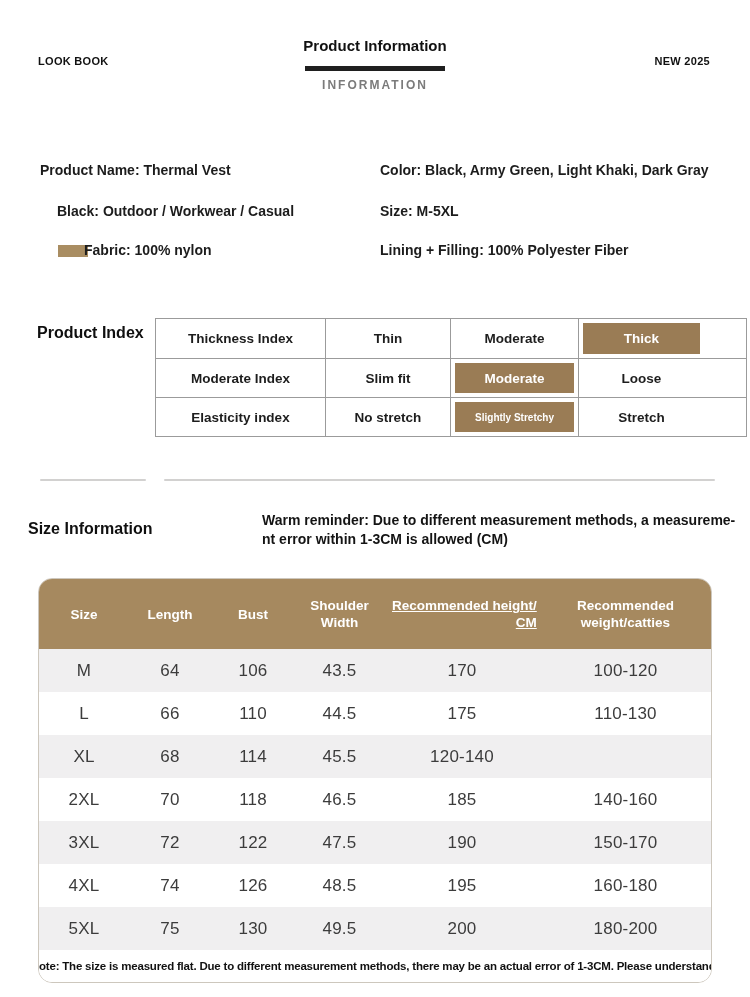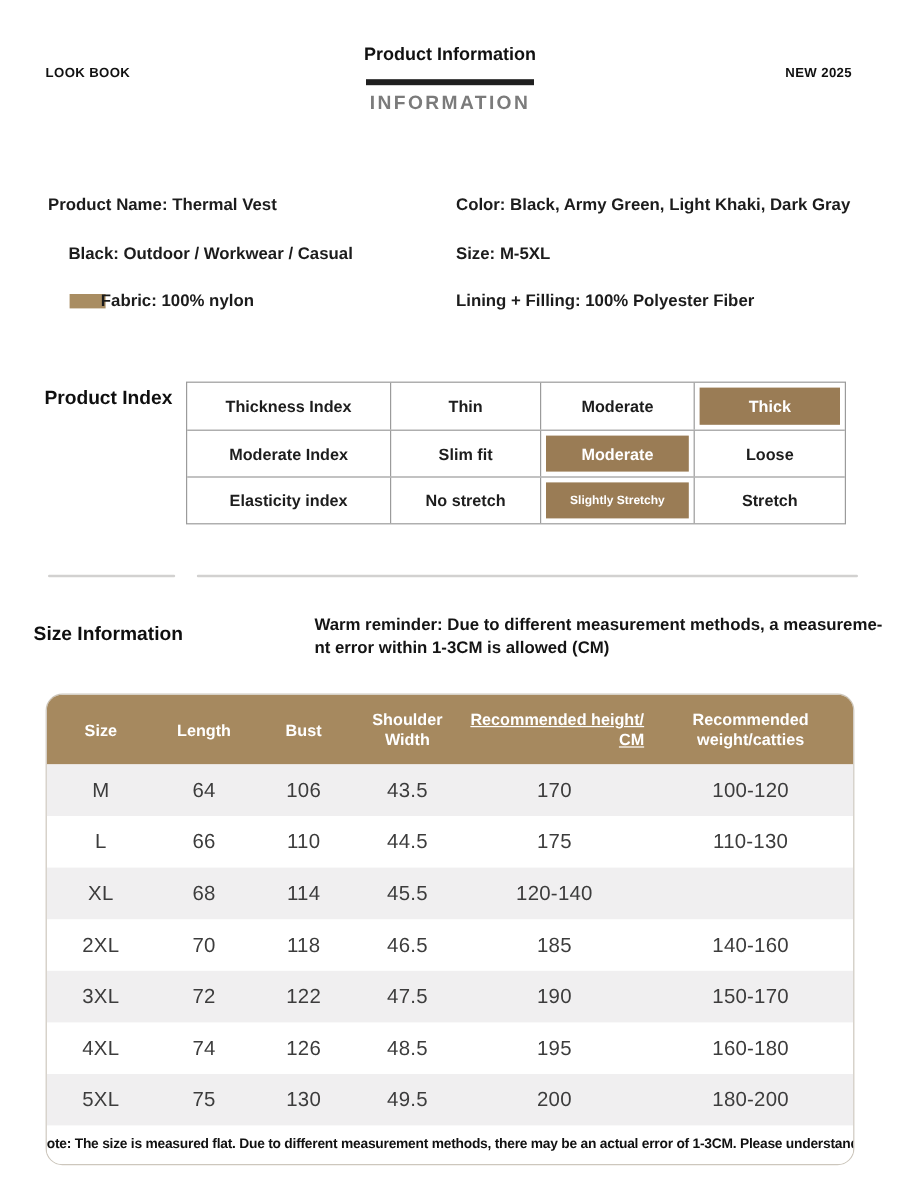--- a/index.html
+++ b/index.html
@@ -11,36 +11,36 @@
     position: relative;
     overflow: hidden;
   }
   .abs { position: absolute; }
 
   
   .look-book { left: 38px; top: 55px; font-size: 11px; font-weight: bold; letter-spacing: 0.3px; color: #111; }
   .new-badge { right: 40px; top: 55px; font-size: 11px; font-weight: bold; letter-spacing: 0.3px; color: #111; }
   .page-title { left: 0; right: 0; top: 37px; text-align: center; font-size: 15px; font-weight: bold; color: #111; }
   .title-bar { left: 50%; transform: translateX(-50%); top: 66px; width: 140px; height: 5px; background: #1f1f1f; }
-  .page-subtitle { left: 0; right: 0; top: 78px; text-align: center; font-size: 16px; font-weight: bold;
+  .page-subtitle { left: 0; right: 0; top: 78px; text-align: center; font-size: 12px; font-weight: bold;
                    color: #7b7b7b; letter-spacing: 2px; }
 
   
   .detail { font-size: 14px; font-weight: bold; color: #1c1c1c; white-space: nowrap; }
   .d-name   { left: 40px;  top: 162px; }
   .d-style  { left: 57px;  top: 203px; }
   .d-fabric { left: 84px;  top: 242px; }
   .d-color  { left: 380px; top: 162px; }
   .d-size   { left: 380px; top: 203px; }
   .d-lining { left: 380px; top: 242px; }
   .fabric-swatch { left: 58px; top: 245px; width: 30px; height: 12px; background: var(--swatch, #a98d62); }
 
   
   .pi-heading { left: 37px; top: 324px; font-size: 16px; font-weight: bold; color: #0f0f0f; }
-  .pi-table { left: 155px; top: 318px; width: 550px; border: 1px solid #9b9b9b; background: #fff; }
+  .pi-table { left: 155px; top: 318px; width: 592px; border: 1px solid #9b9b9b; background: #fff; }
   .pi-row { display: grid; grid-template-columns: 169px 125px 128px 126px; height: 39px; }
   .pi-row + .pi-row { border-top: 1px solid #9b9b9b; }
   .pi-cell { display: flex; align-items: center; justify-content: center;
              font-size: 13.5px; font-weight: bold; color: #1d1d1d; }
   .pi-cell + .pi-cell { border-left: 1px solid #9b9b9b; }
   .pi-option { padding: 4px; }
   .pi-inner { width: 100%; height: 100%; display: flex; align-items: center; justify-content: center; }
   .pi-inner.selected { background: var(--highlight, #9a7c55); color: #ffffff; text-align: right; }
 
   
@@ -50,21 +50,21 @@
 
   
   .si-heading { left: 28px; top: 520px; font-size: 16px; font-weight: bold; color: #0f0f0f; }
   .si-reminder { left: 250px; top: 511px; width: 500px; font-size: 14px; font-weight: bold;
                  color: #141414; line-height: 19px; white-space: pre-line; margin-left: 12px; }
 
   
   .size-table { left: 38px; top: 578px; width: 674px; border: 1px solid #cdc7bd;
                 border-radius: 14px; overflow: hidden; background: #fff; }
   .st-row { display: grid; grid-template-columns: 90px 82px 84px 89px 156px 171px; }
-  .st-header { background: var(--accent, #a6895f); height: 58px; }
+  .st-header { background: var(--accent, #a6895f); height: 70px; }
   .st-hcell { display: flex; align-items: center; justify-content: center; text-align: center;
               color: #ffffff; font-size: 13.5px; font-weight: bold; line-height: 17px; white-space: pre-line; }
   .st-hcell.left { justify-content: flex-start; text-align: right; padding-left: 8px; text-decoration: underline; }
   .st-body .st-row { height: 43px; }
   .st-body .st-row.alt { background: var(--row_alt, #f0eff0); }
   .st-cell { display: flex; align-items: center; justify-content: center;
              font-size: 17px; color: #3c3c3c; letter-spacing: 0.2px; }
   .st-note { height: 32px; display: flex; align-items: center; justify-content: center;
              background: #ffffff; font-size: 11.5px; font-weight: bold; color: #111;
              letter-spacing: -0.2px; white-space: nowrap; }

